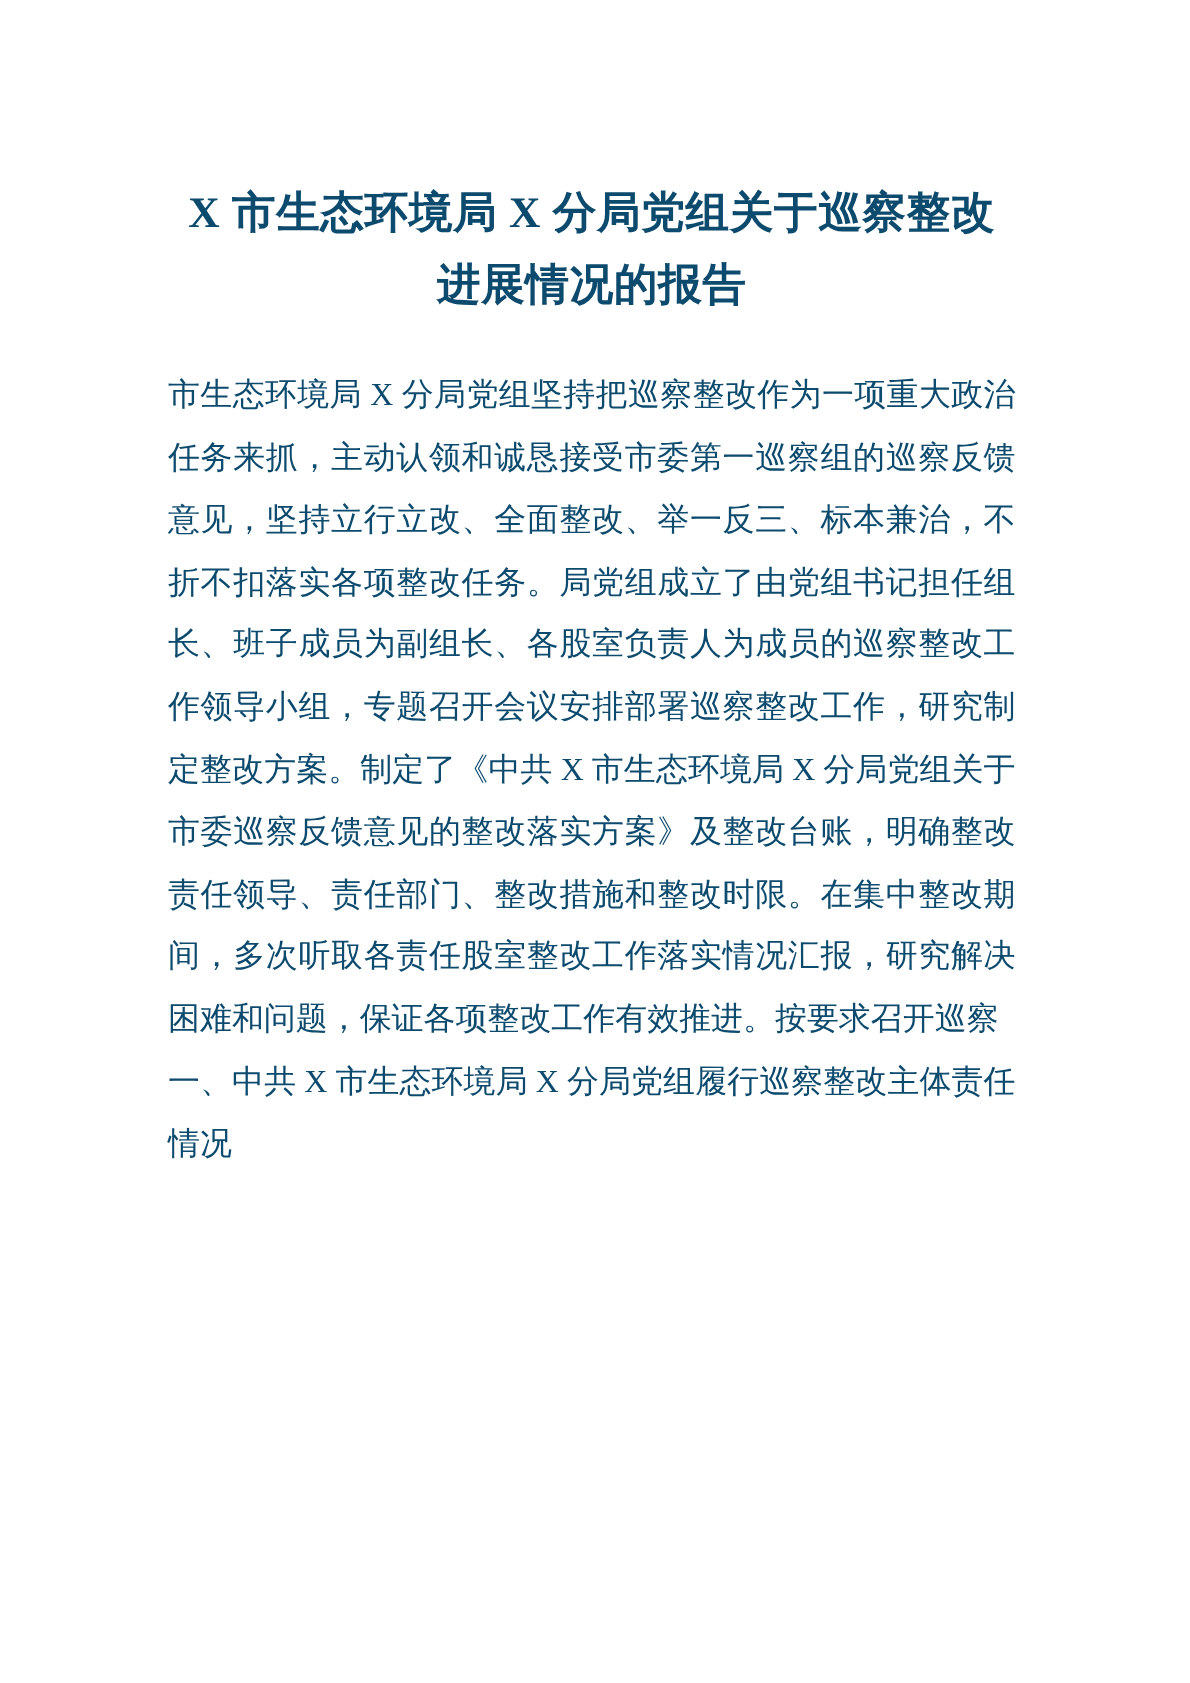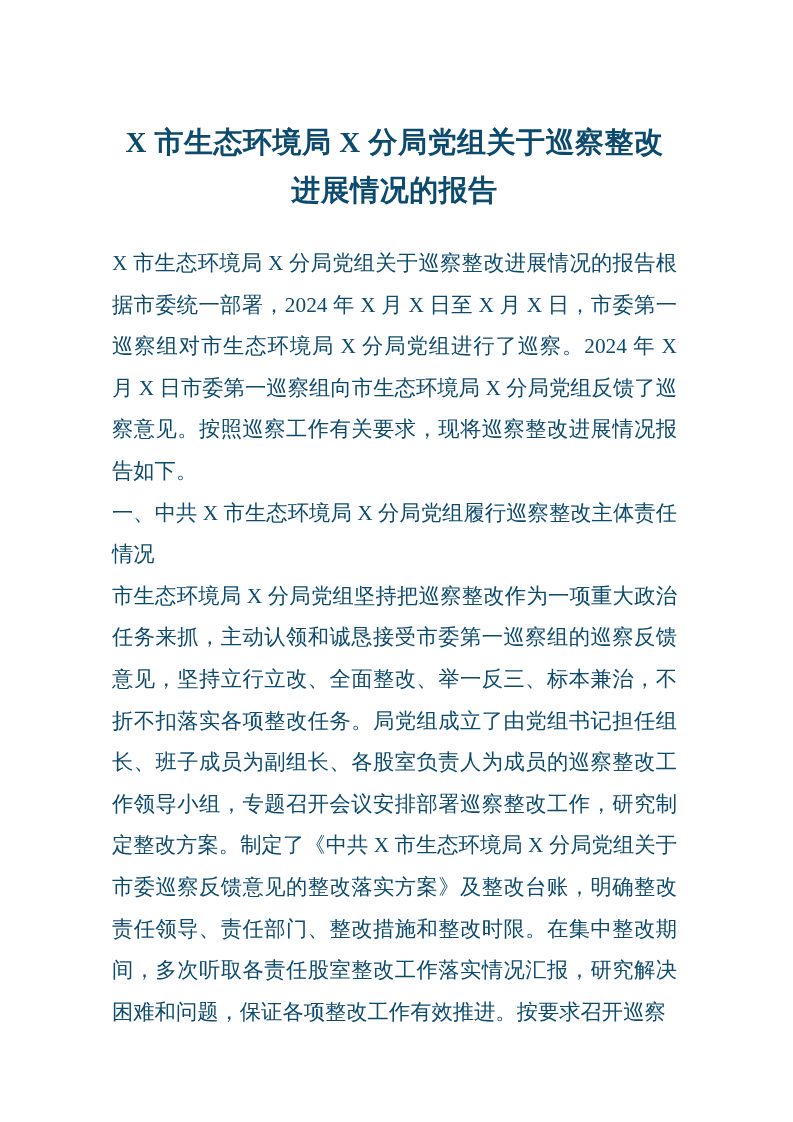--- a/index.html
+++ b/index.html
@@ -34,16 +34,15 @@
     text-align: justify;
     text-justify: inter-ideograph;
     word-break: break-all;
   }
 </style>
 </head>
 <body>
 
 <div class="page">
   <h1 class="doc-title">X 市生态环境局 X 分局党组关于巡察整改进展情况的报告</h1>
-  <p class="doc-para">X 市生态环境局 X 分局党组关于巡察整改进展情况的报告根据市委统一部署，2024 年 X 月 X 日至 X 月 X 日，市委第一巡察组对市生态环境局 X 分局党组进行了巡察。2024 年 X 月 X 日市委第一巡察组向市生态环境局 X 分局党组反馈了巡察意见。按照巡察工作有关要求，现将巡察整改进展情况报告如下。</p>
+  <p class="doc-para">市生态环境局 X 分局党组坚持把巡察整改作为一项重大政治任务来抓，主动认领和诚恳接受市委第一巡察组的巡察反馈意见，坚持立行立改、全面整改、举一反三、标本兼治，不折不扣落实各项整改任务。局党组成立了由党组书记担任组长、班子成员为副组长、各股室负责人为成员的巡察整改工作领导小组，专题召开会议安排部署巡察整改工作，研究制定整改方案。制定了《中共 X 市生态环境局 X 分局党组关于市委巡察反馈意见的整改落实方案》及整改台账，明确整改责任领导、责任部门、整改措施和整改时限。在集中整改期间，多次听取各责任股室整改工作落实情况汇报，研究解决困难和问题，保证各项整改工作有效推进。按要求召开巡察</p>
   <p class="doc-para">一、中共 X 市生态环境局 X 分局党组履行巡察整改主体责任情况</p>
-  <p class="doc-para">市生态环境局 X 分局党组坚持把巡察整改作为一项重大政治任务来抓，主动认领和诚恳接受市委第一巡察组的巡察反馈意见，坚持立行立改、全面整改、举一反三、标本兼治，不折不扣落实各项整改任务。局党组成立了由党组书记担任组长、班子成员为副组长、各股室负责人为成员的巡察整改工作领导小组，专题召开会议安排部署巡察整改工作，研究制定整改方案。制定了《中共 X 市生态环境局 X 分局党组关于市委巡察反馈意见的整改落实方案》及整改台账，明确整改责任领导、责任部门、整改措施和整改时限。在集中整改期间，多次听取各责任股室整改工作落实情况汇报，研究解决困难和问题，保证各项整改工作有效推进。按要求召开巡察</p>
 </div>
 
 </body></html>

